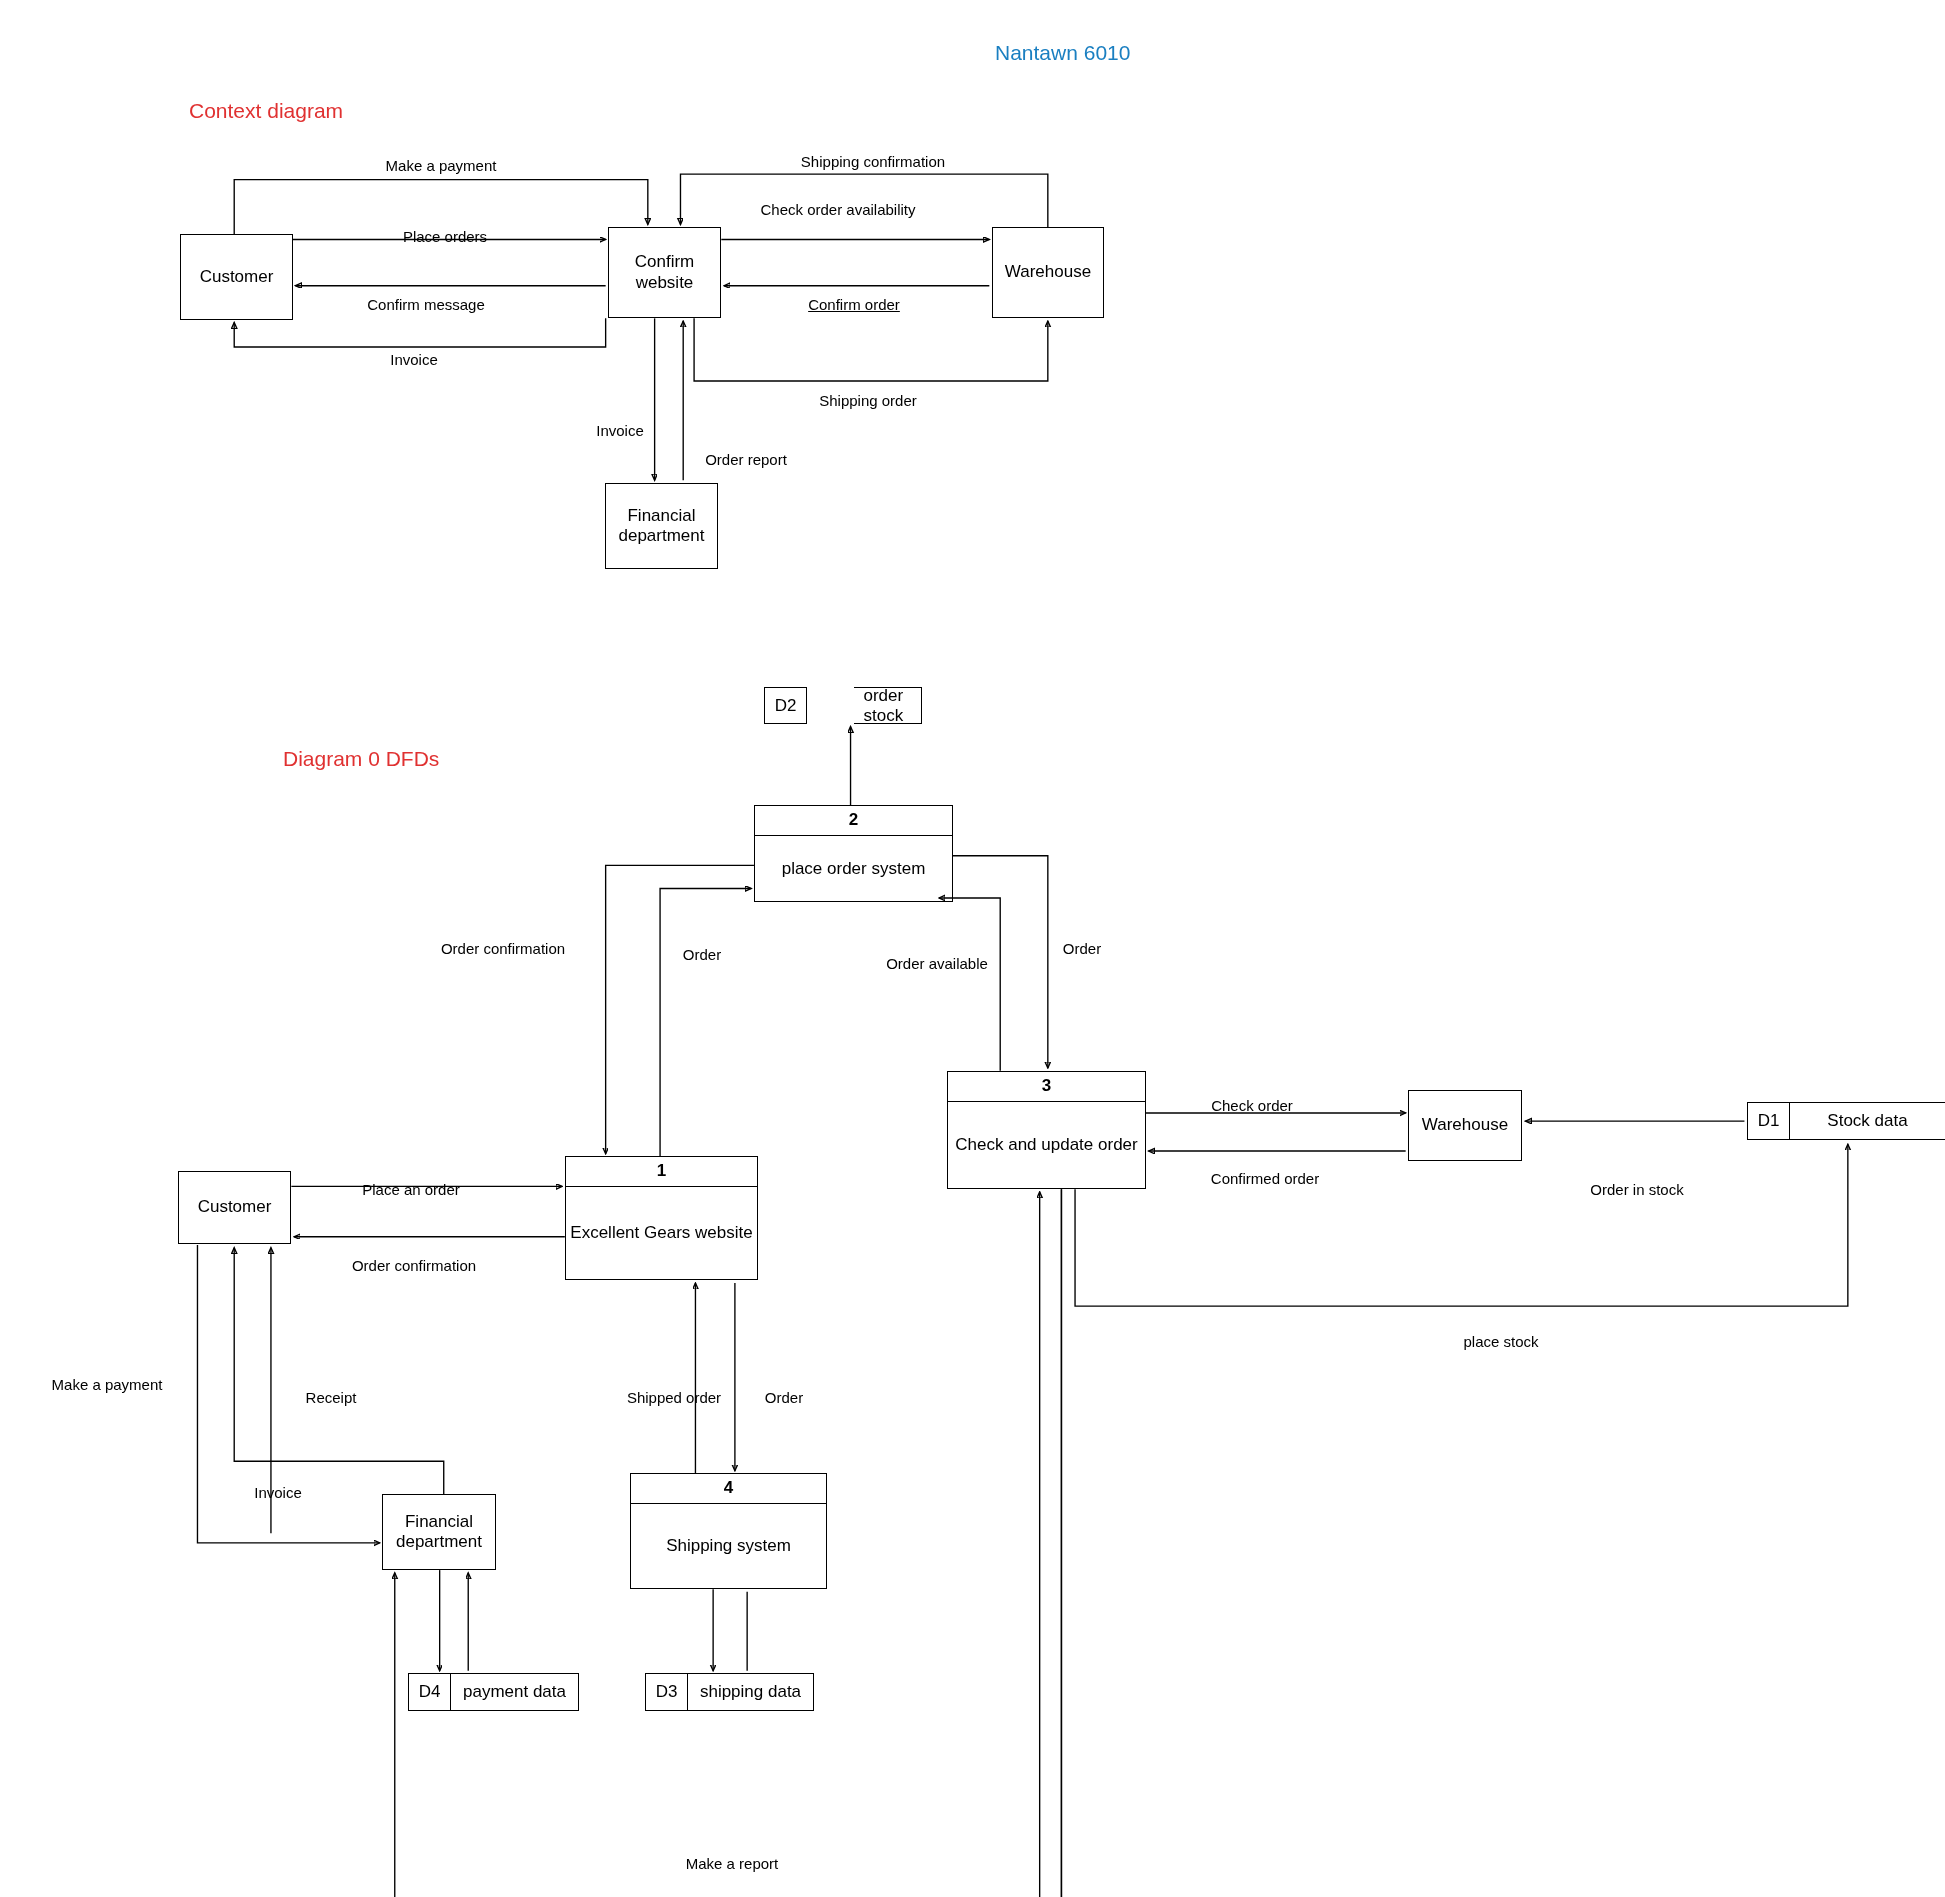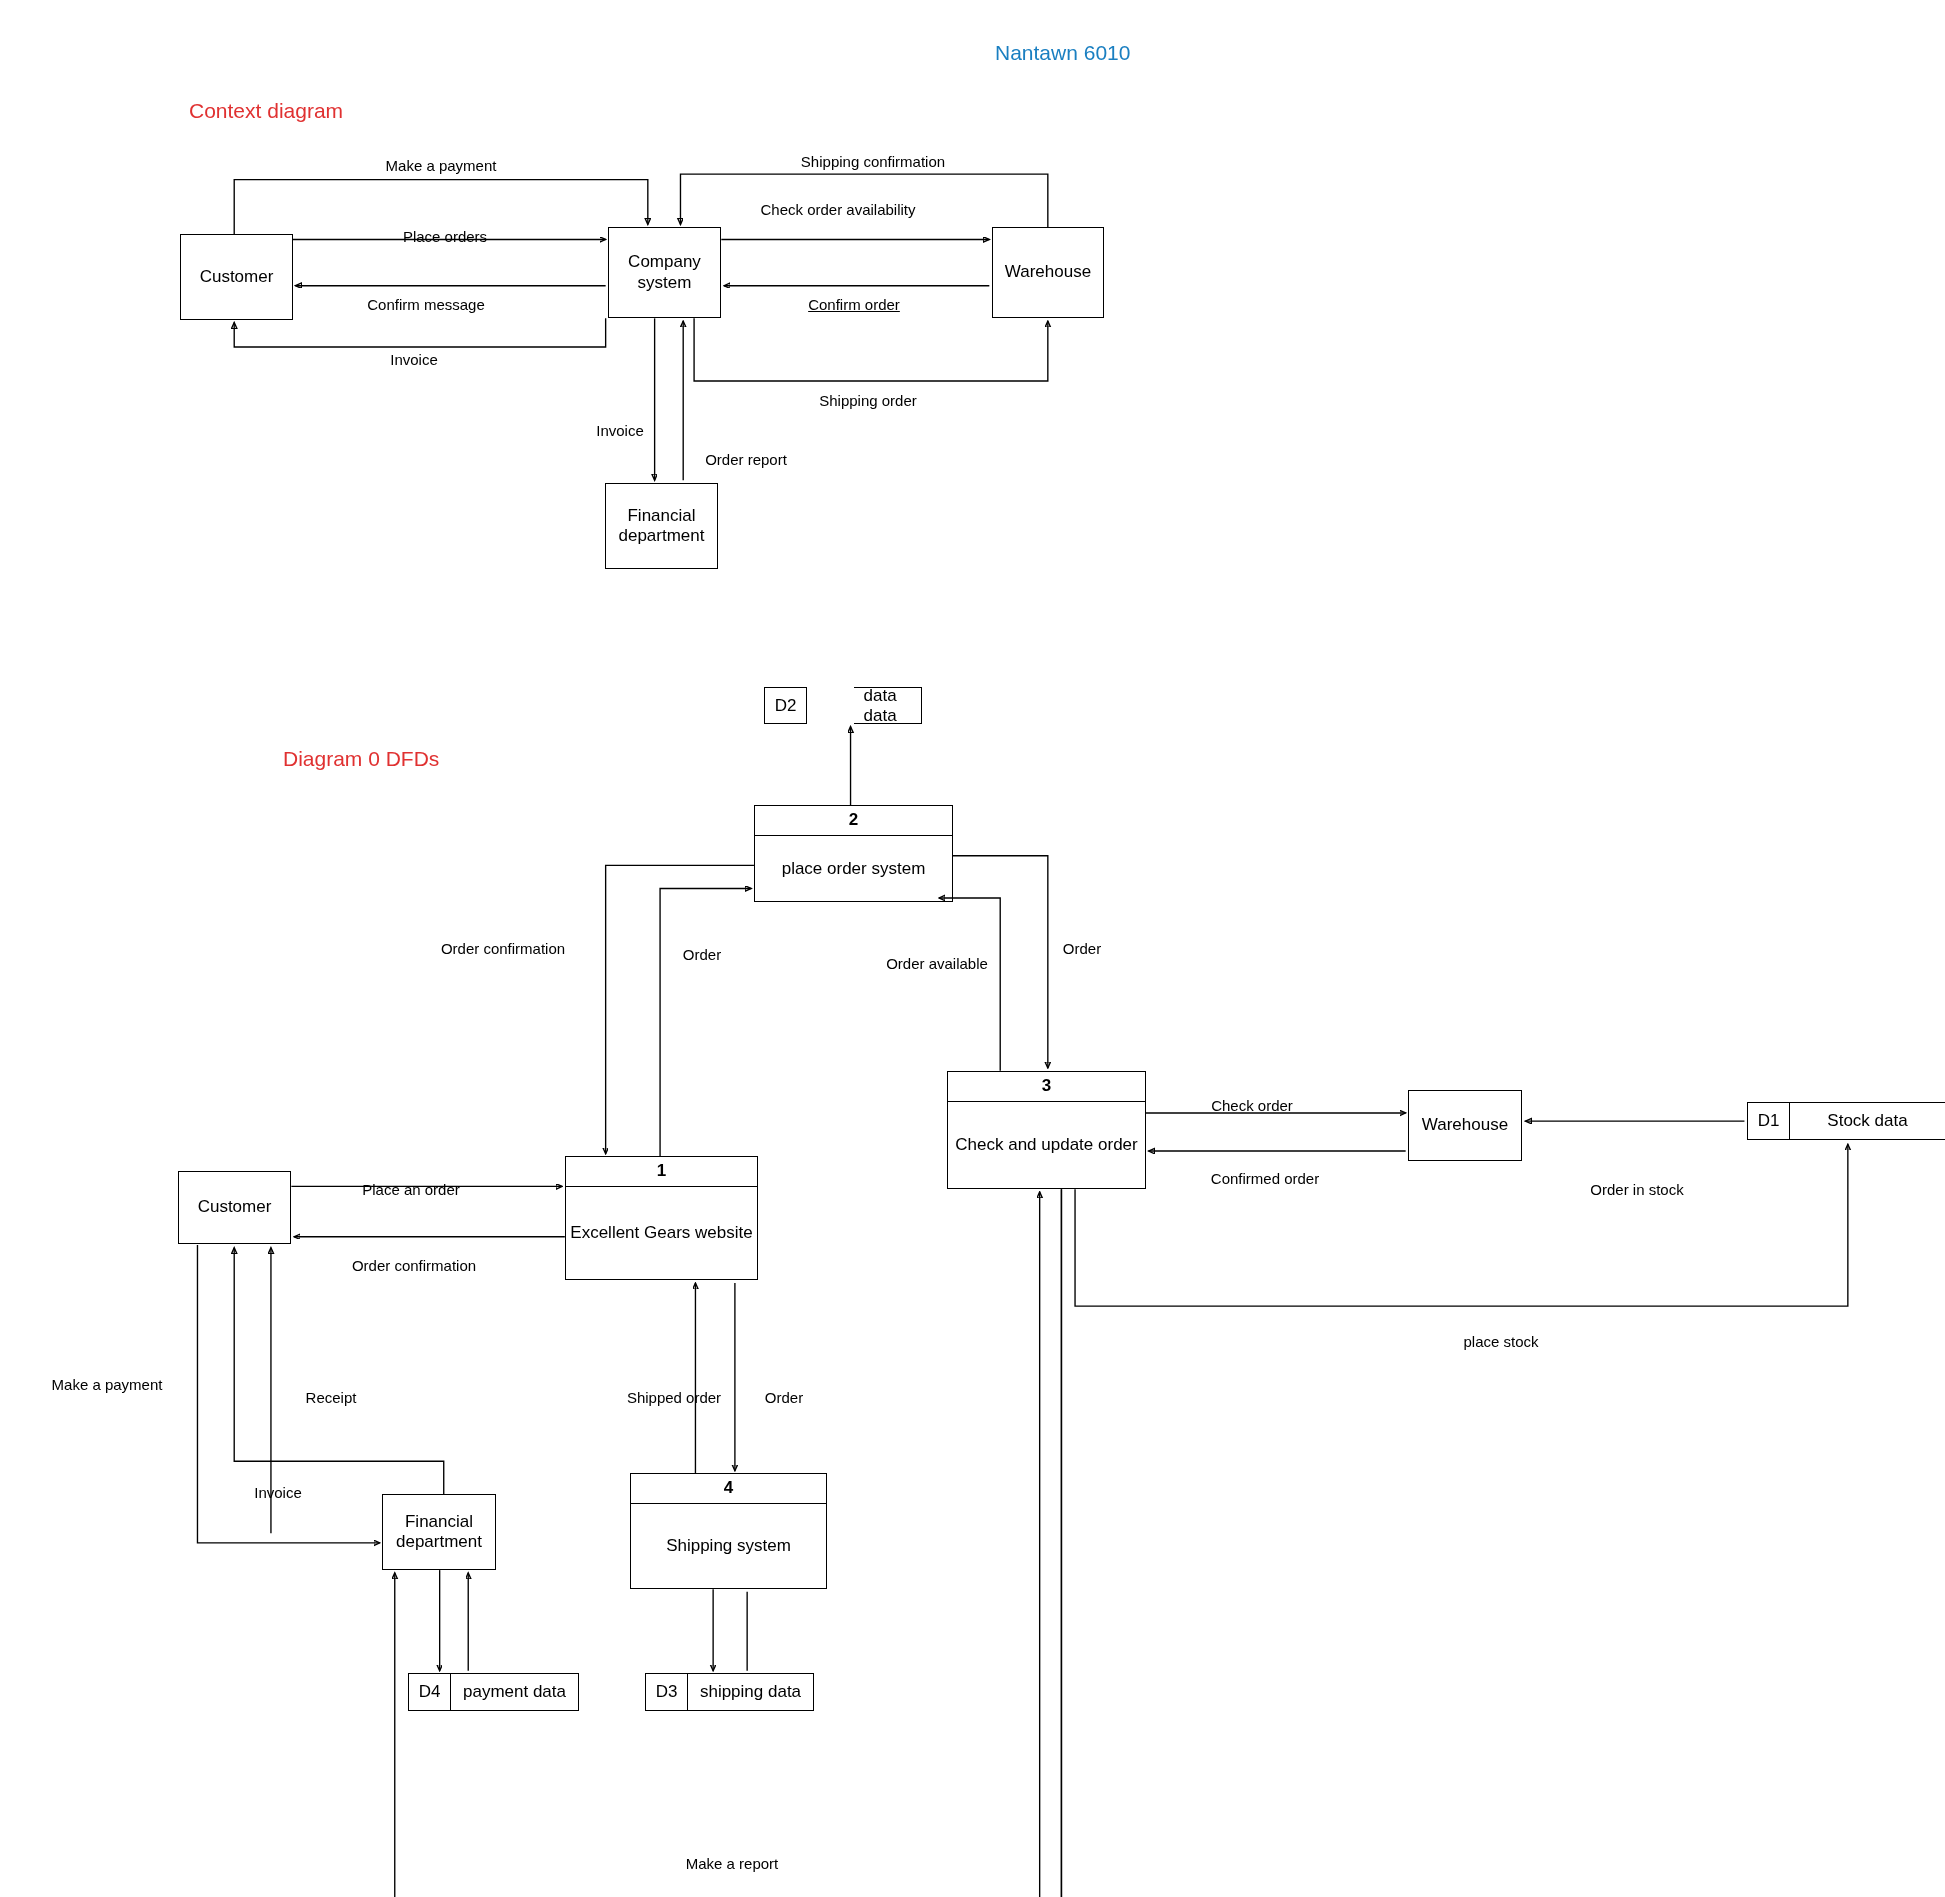--- a/index.html
+++ b/index.html
@@ -27,21 +27,21 @@
 <div class="canvas">
 
   <div class="title-blue" style="left:995px;top:41px;">Nantawn 6010</div>
   <div class="title-red" style="left:189px;top:99px;">Context diagram</div>
   <div class="title-red" style="left:283px;top:747px;">Diagram 0 DFDs</div>
 
   <div class="box" style="left:180px;top:234px;width:113px;height:86px;">
     <span>Customer</span>
   </div>
   <div class="box" style="left:608px;top:227px;width:113px;height:91px;">
-    <span>Company system</span>
+    <span>Confirm website</span>
   </div>
   <div class="box" style="left:992px;top:227px;width:112px;height:91px;">
     <span>Warehouse</span>
   </div>
   <div class="box" style="left:605px;top:483px;width:113px;height:86px;">
     <span>Financial department</span>
   </div>
 
   <div class="lbl c" style="left:441px;top:156px;">Make a payment</div>
   <div class="lbl c" style="left:445px;top:227px;">Place orders</div>
@@ -49,21 +49,21 @@
   <div class="lbl c" style="left:414px;top:350px;">Invoice</div>
   <div class="lbl c" style="left:873px;top:152px;">Shipping confirmation</div>
   <div class="lbl c" style="left:838px;top:200px;width:163px;white-space:normal;text-align:center;">Check order availability</div>
   <div class="lbl c" style="left:854px;top:295px;text-decoration:underline;">Confirm order</div>
   <div class="lbl c" style="left:868px;top:391px;">Shipping order</div>
   <div class="lbl c" style="left:620px;top:421px;">Invoice</div>
   <div class="lbl c" style="left:746px;top:450px;">Order report</div>
 
   <div class="store" style="left:764px;top:687px;width:158px;height:37px;gap:47px;">
     <div class="id">D2</div>
-    <div class="nm">data data</div>
+    <div class="nm">order stock</div>
   </div>
   <div class="store" style="left:1747px,top:1102px;left:1747px;top:1102px;width:199px;height:38px;">
     <div class="id">D1</div>
     <div class="nm">Stock data</div>
   </div>
   <div class="store" style="left:645px;top:1673px;width:169px;height:38px;">
     <div class="id">D3</div>
     <div class="nm">shipping data</div>
   </div>
   <div class="store" style="left:408px;top:1673px;width:171px;height:38px;">

